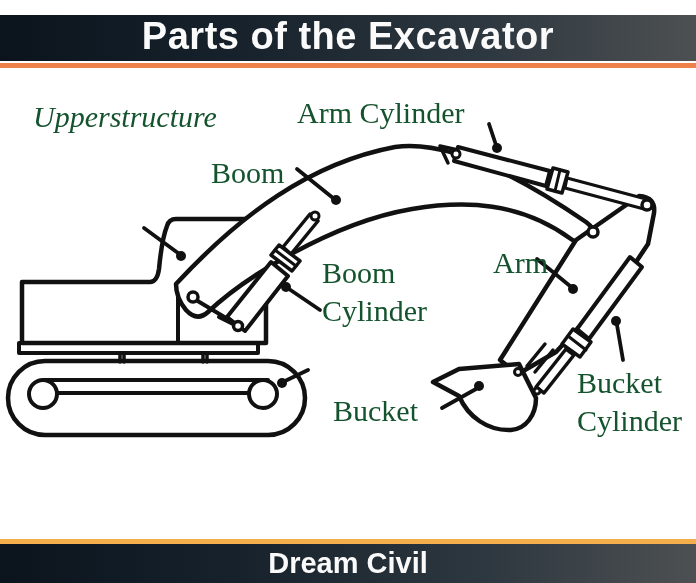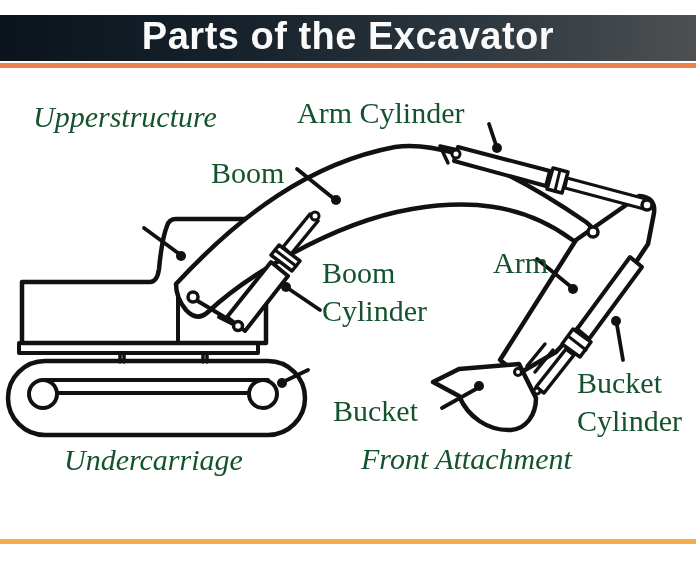--- a/index.html
+++ b/index.html
@@ -133,23 +133,24 @@
   <div class="lbl two lbl-boom-cylinder">
     <div>Boom</div>
     <div>Cylinder</div>
   </div>
   <div class="lbl lbl-arm">Arm</div>
   <div class="lbl lbl-bucket">Bucket</div>
   <div class="lbl two lbl-bucket-cylinder">
     <div>Bucket</div>
     <div>Cylinder</div>
   </div>
-  <div class="lbl it lbl-undercarriage">Undercarriage</div>
-  <div class="lbl it lbl-front-attachment">Front Attachment</div>
 
   <div class="bar header-bar">
     <div class="header-title">Parts of the Excavator</div>
   </div>
   <div class="accent accent-header"></div>
 
   <div class="accent accent-footer"></div>
+  <div class="bar footer-bar">
+    <div class="footer-brand">Dream Civil</div>
+  </div>
 
 </div>
 
 </body></html>

